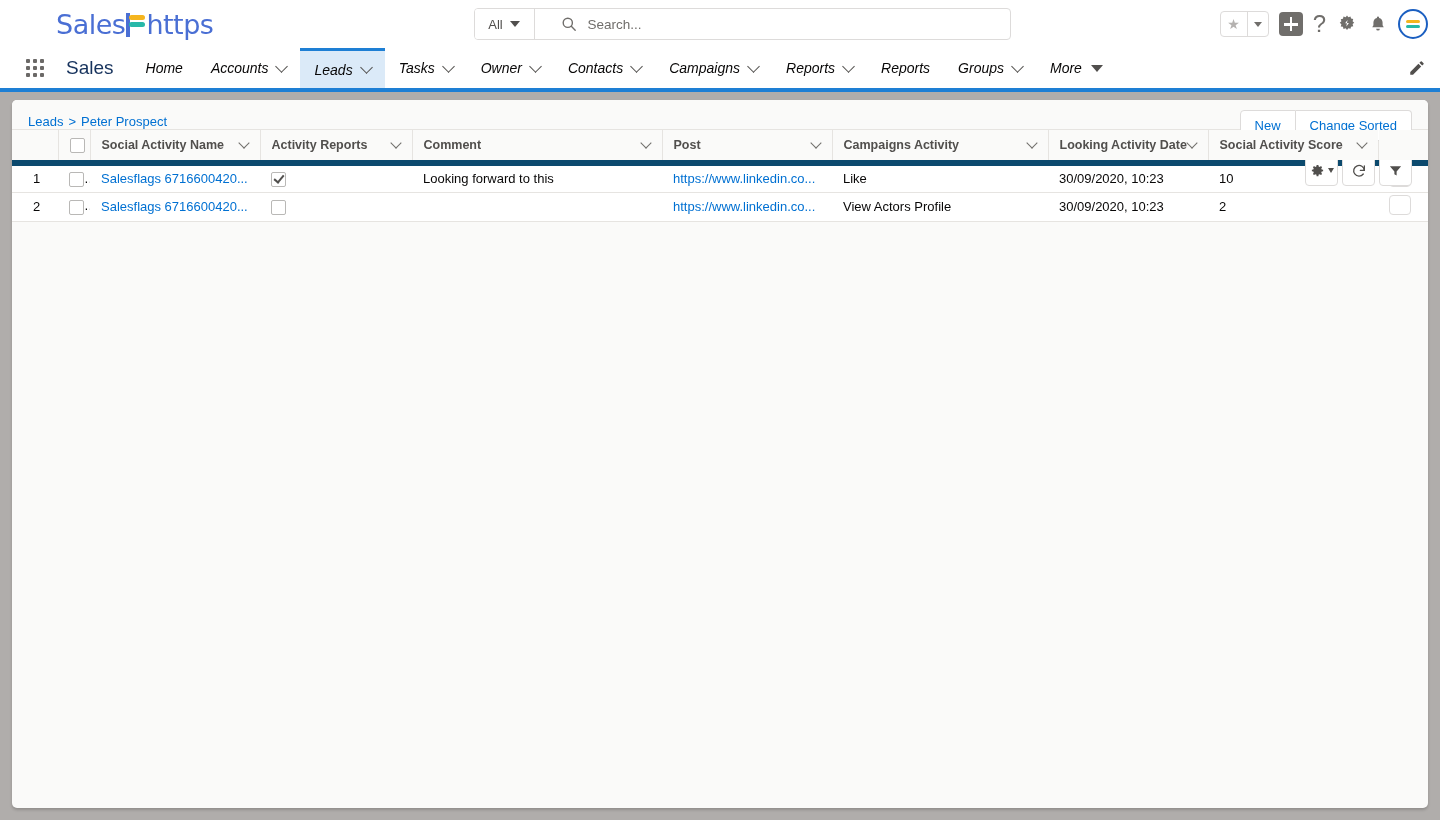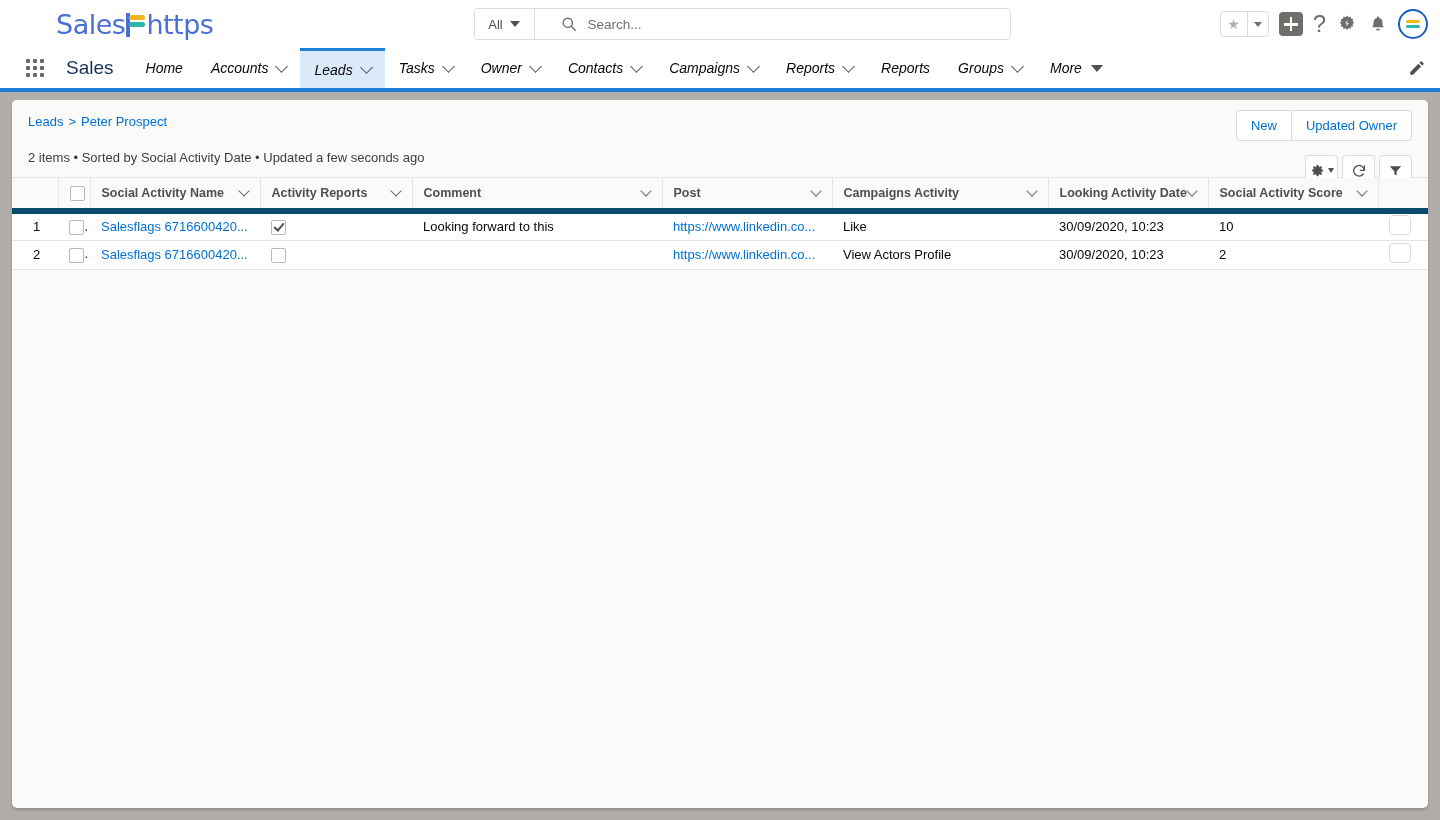--- a/index.html
+++ b/index.html
@@ -439,26 +439,25 @@
 
 <div class="page-bg"></div>
 
 <div class="content-card">
   <div class="card-header">
     <div class="breadcrumb">
       <a>Leads</a>
       <span class="sep">&gt;</span>
       <a>Peter Prospect</a>
     </div>
-    <div class="list-meta">2 items • Sorted by Social Activity Date • Updated a few seconds ago</div>
 
     <div class="header-actions">
       <div class="btn-group">
         <div class="btn">New</div>
-        <div class="btn">Updated Owner</div>
+        <div class="btn">Change Sorted</div>
       </div>
       <div class="icon-group">
         <div class="sq-btn">
           <svg width="15" height="15" viewBox="0 0 24 24" fill="#514f4d">
             <path d="M12 8a4 4 0 100 8 4 4 0 000-8zm0 6.2a2.2 2.2 0 110-4.4 2.2 2.2 0 010 4.4z"></path>
             <path d="M21 13.2v-2.4l-2.3-.5a7 7 0 00-.7-1.7l1.3-2-1.7-1.7-2 1.3a7 7 0 00-1.7-.7L13.4 3h-2.8l-.5 2.5a7 7 0 00-1.7.7l-2-1.3L4.7 6.6l1.3 2a7 7 0 00-.7 1.7L3 10.8v2.4l2.3.5c.2.6.4 1.2.7 1.7l-1.3 2 1.7 1.7 2-1.3c.5.3 1.1.5 1.7.7l.5 2.5h2.8l.5-2.5c.6-.2 1.2-.4 1.7-.7l2 1.3 1.7-1.7-1.3-2c.3-.5.5-1.1.7-1.7z"></path>
           </svg>
           <span class="mini-caret"></span>
         </div>
         <div class="sq-btn">

